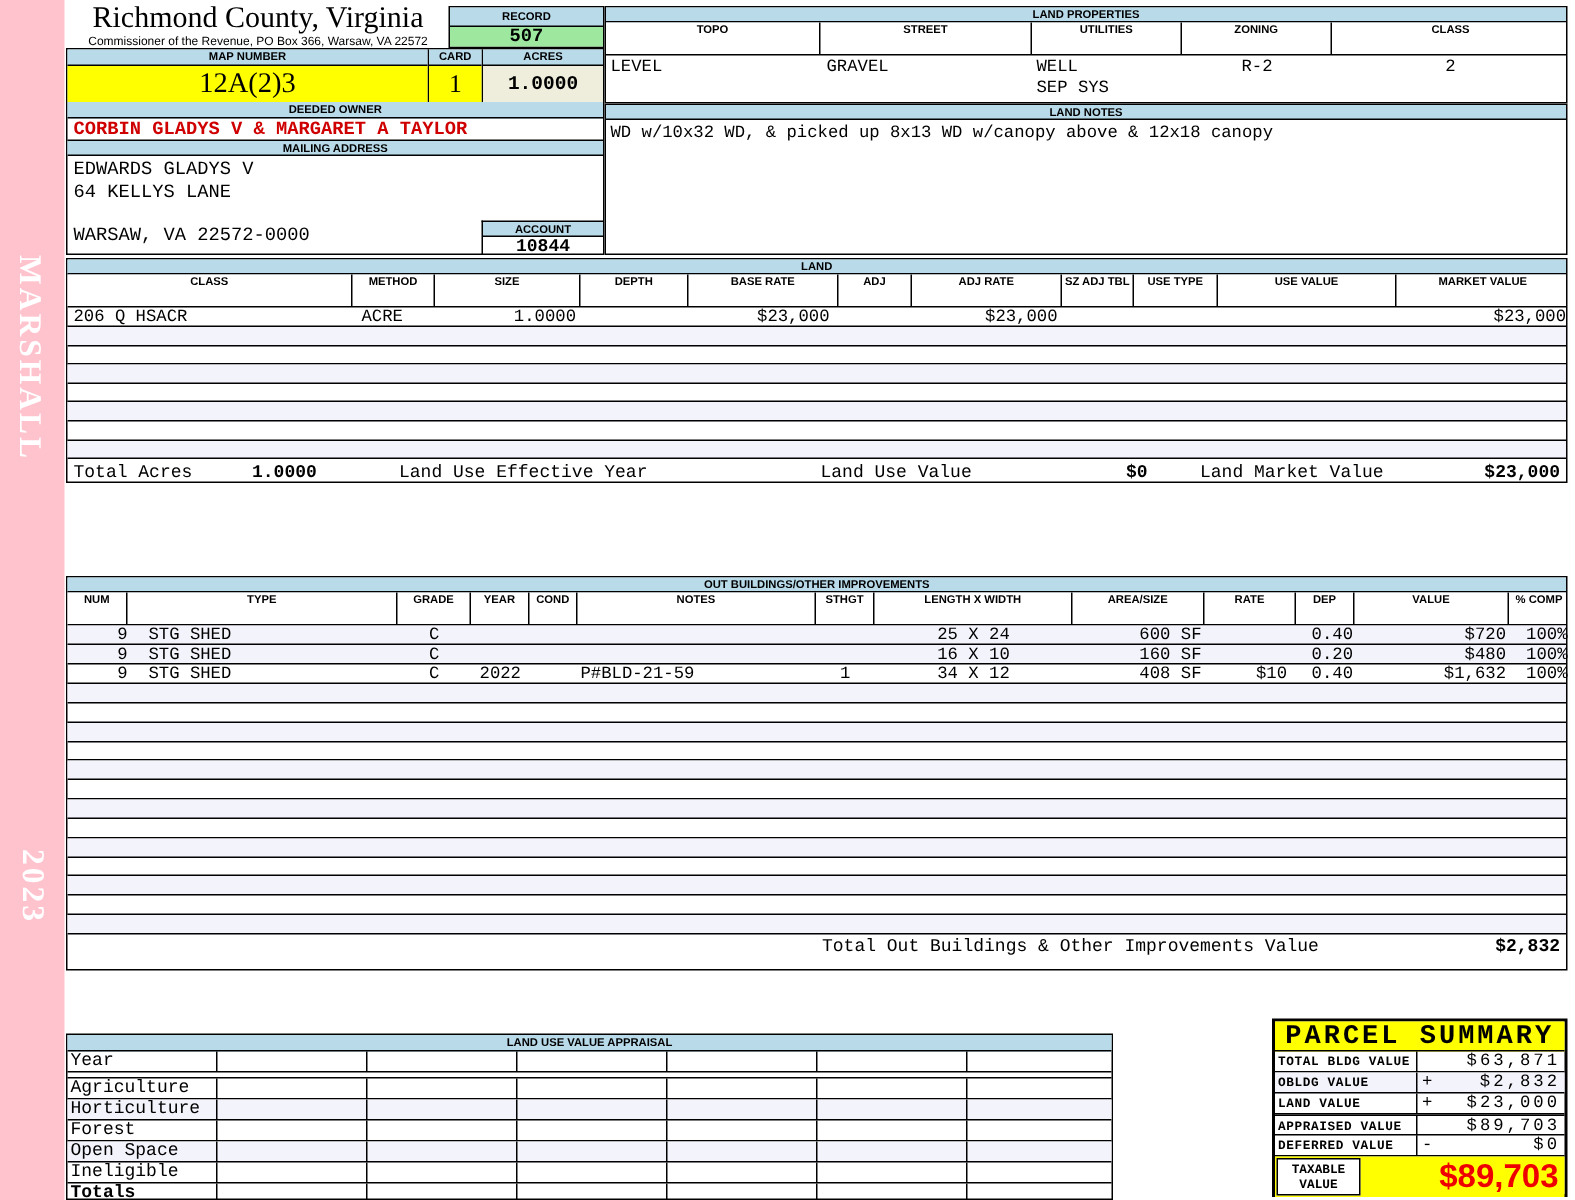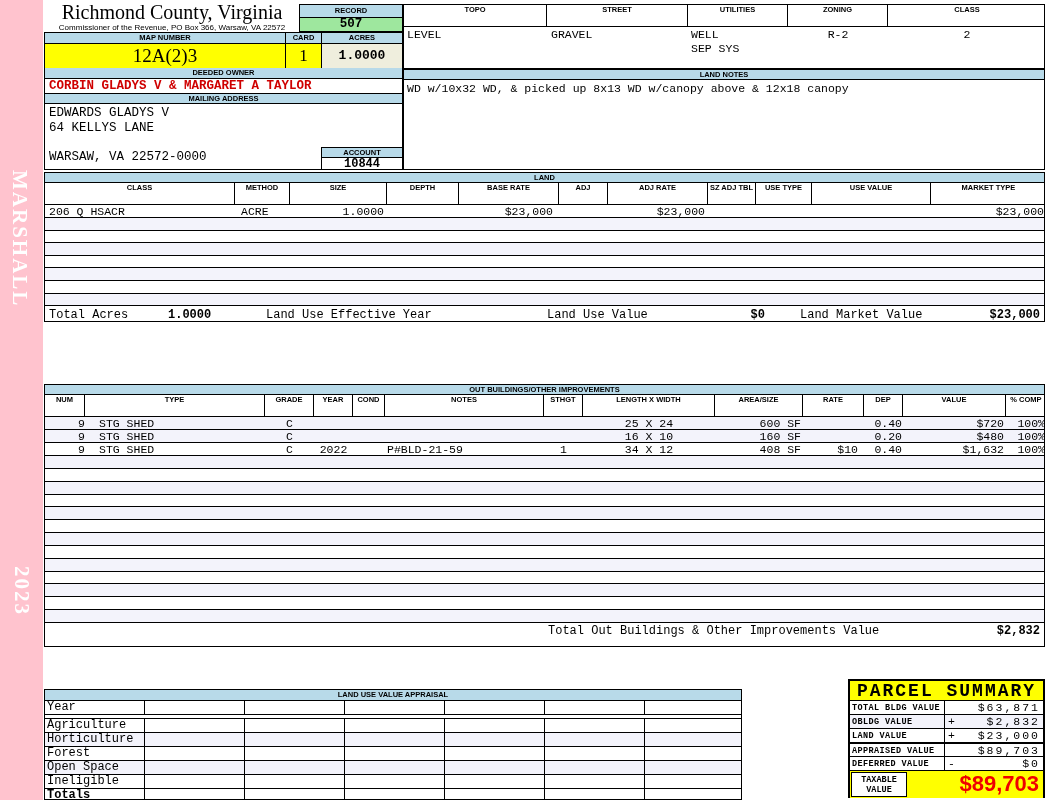--- a/index.html
+++ b/index.html
@@ -141,20 +141,21 @@
       <div>&nbsp;</div>
       <div>WARSAW, VA 22572-0000</div>
       <div class="account-box">
         <div class="bar" style="height:10px;line-height:9px;">ACCOUNT</div>
         <div class="account-val">10844</div>
       </div>
     </div>
   </div>
 
   <div class="abs land-props">
+    <div class="bar">LAND PROPERTIES</div>
     <div class="hrow lp-grid">
       <div class="hcell">TOPO</div>
       <div class="hcell">STREET</div>
       <div class="hcell">UTILITIES</div>
       <div class="hcell">ZONING</div>
       <div class="hcell">CLASS</div>
     </div>
     <div class="lp-vals">
       <div style="padding-left:3px;">LEVEL</div>
       <div style="padding-left:4px;">GRAVEL</div>
@@ -185,21 +186,21 @@
       <div class="hcell">CLASS</div>
       <div class="hcell">METHOD</div>
       <div class="hcell">SIZE</div>
       <div class="hcell">DEPTH</div>
       <div class="hcell">BASE RATE</div>
       <div class="hcell">ADJ</div>
       <div class="hcell">ADJ RATE</div>
       <div class="hcell">SZ ADJ TBL</div>
       <div class="hcell">USE TYPE</div>
       <div class="hcell">USE VALUE</div>
-      <div class="hcell">MARKET TYPE</div>
+      <div class="hcell">MARKET VALUE</div>
     </div>
     <div class="drow land-grid">
       <div class="cell c-l" style="padding-left:4px;">206 Q HSACR</div>
       <div class="cell c-l" style="padding-left:6px;">ACRE</div>
       <div class="cell c-r" style="padding-right:3px;">1.0000</div>
       <div class="cell"></div>
       <div class="cell c-r" style="padding-right:6px;">$23,000</div>
       <div class="cell"></div>
       <div class="cell c-r" style="padding-right:3px;">$23,000</div>
       <div class="cell"></div>

